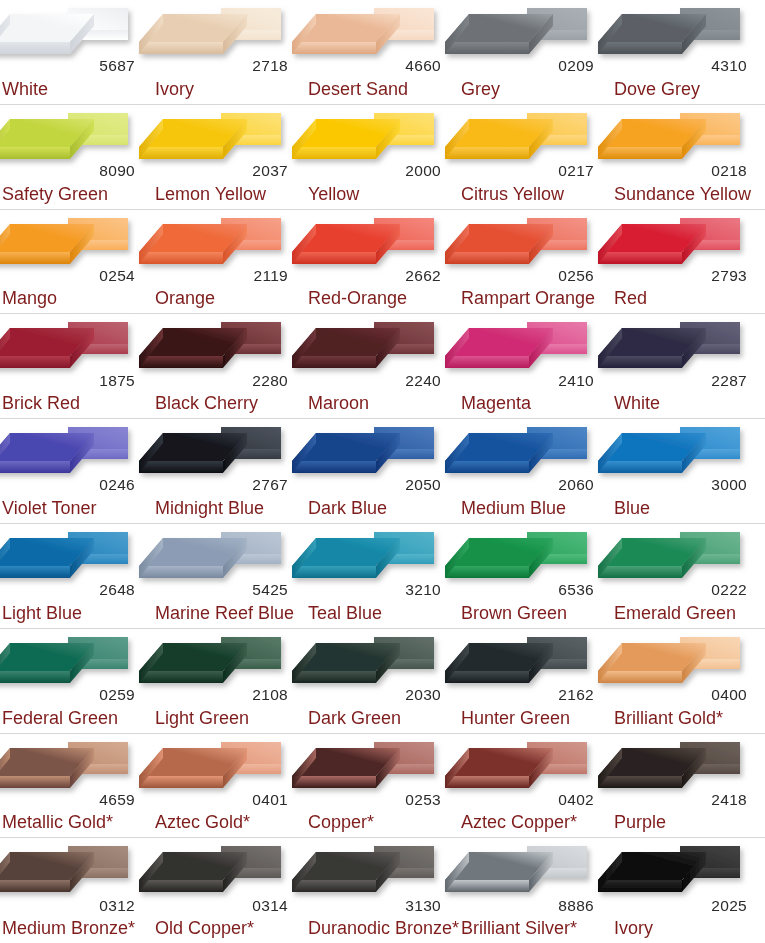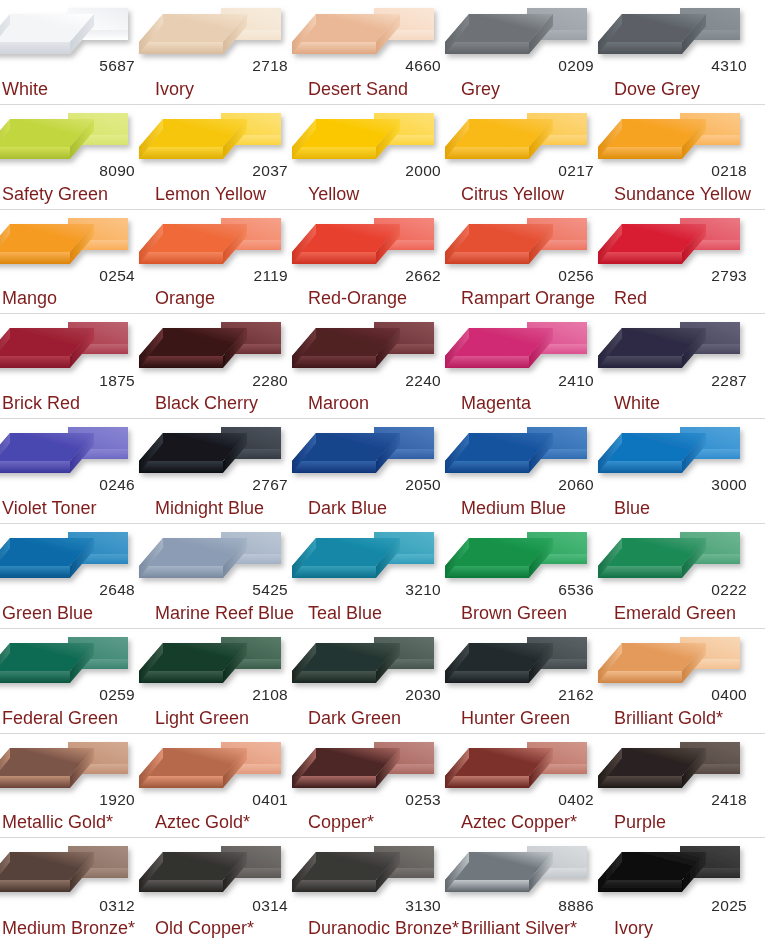--- a/index.html
+++ b/index.html
@@ -1314,21 +1314,21 @@
 
       <polygon points="4,36 88,36 88,48 4,48" fill="url(#fg25)"></polygon>
 
       <polygon points="88,36 112,8 112,20 88,48" fill="url(#sg25)"></polygon>
 
       <polygon points="4,36 28,8 28,18 4,48" fill="url(#sg25)" opacity=".92"></polygon>
     </g>
   </svg>
         </div>
         <div class="code">2648</div>
-        <div class="name">Green Blue</div>
+        <div class="name">Light Blue</div>
       </div>
       <div class="cell">
         <div class="swatch">
   <svg viewBox="0 0 148 62" xmlns="http://www.w3.org/2000/svg">
     <defs>
       <linearGradient id="tg26" x1="0" y1="1" x2="1" y2="0">
         <stop offset="0%" stop-color="#8b9cb4"></stop>
         <stop offset="62%" stop-color="#8b9cb4"></stop>
         <stop offset="100%" stop-color="#a3b2c5"></stop>
       </linearGradient>
@@ -1797,21 +1797,21 @@
       <polygon points="28,8 112,8 88,36 4,36" fill="url(#tg35)"></polygon>
 
       <polygon points="4,36 88,36 88,48 4,48" fill="url(#fg35)"></polygon>
 
       <polygon points="88,36 112,8 112,20 88,48" fill="url(#sg35)"></polygon>
 
       <polygon points="4,36 28,8 28,18 4,48" fill="url(#sg35)" opacity=".92"></polygon>
     </g>
   </svg>
         </div>
-        <div class="code">1920</div>
+        <div class="code">4659</div>
         <div class="name">Metallic Gold*</div>
       </div>
       <div class="cell">
         <div class="swatch">
   <svg viewBox="0 0 148 62" xmlns="http://www.w3.org/2000/svg">
     <defs>
       <linearGradient id="tg36" x1="0" y1="1" x2="1" y2="0">
         <stop offset="0%" stop-color="#b66a4c"></stop>
         <stop offset="62%" stop-color="#b66a4c"></stop>
         <stop offset="100%" stop-color="#e39a7c"></stop>

